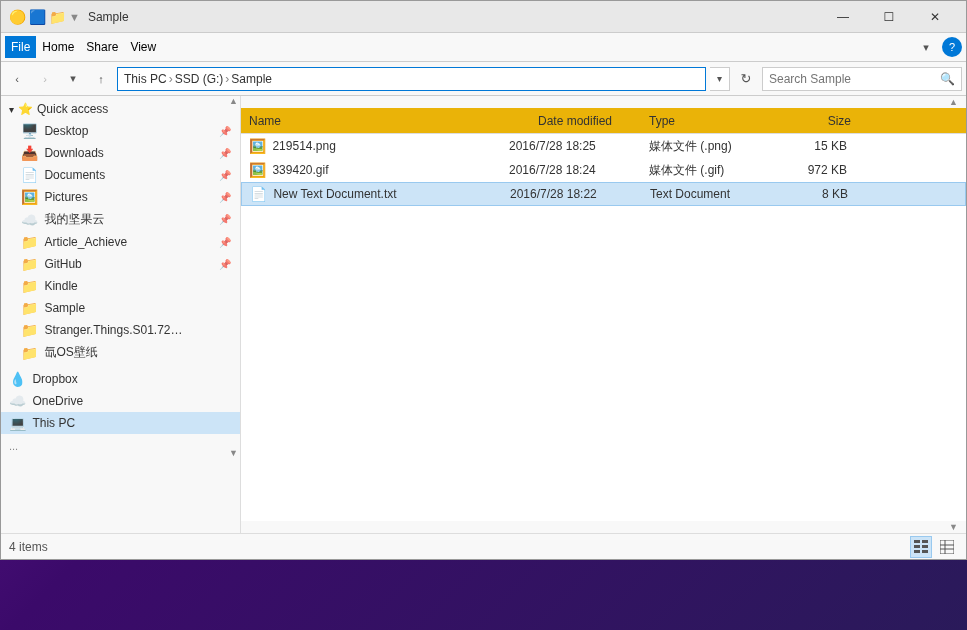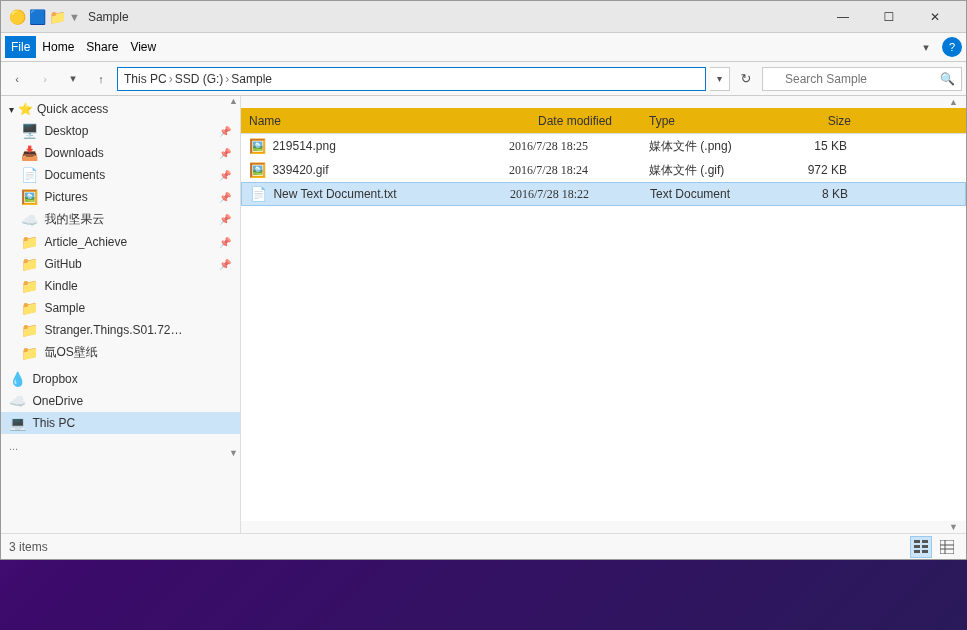--- a/index.html
+++ b/index.html
@@ -148,21 +148,21 @@
       font-size: 13px;
       color: #555;
     }
     .search-box {
       width: 200px;
       height: 24px;
       border: 1px solid #ccc;
       background: white;
       display: flex;
       align-items: center;
-      padding: 0 22px;
+      padding: 0 6px;
     }
     .search-box input {
       flex: 1;
       border: none;
       outline: none;
       font-size: 12px;
       background: transparent;
     }
     .search-icon-btn {
       cursor: pointer;
@@ -263,21 +263,21 @@
       text-overflow: ellipsis;
       white-space: nowrap;
       padding: 0 4px;
     }
     .file-cell-name {
       width: 260px;
       display: flex;
       align-items: center;
       gap: 6px;
     }
-    .file-cell-date { width: 140px; font-family: Liberation Serif, serif; }
+    .file-cell-date { width: 140px; }
     .file-cell-type { width: 130px; }
     .file-cell-size { width: 80px; text-align: right; padding-right: 8px; }
     .file-icon { font-size: 14px; }
     
     .status-bar {
       height: 26px;
       background: #f8f8f8;
       border-top: 1px solid #ddd;
       display: flex;
       align-items: center;
@@ -500,21 +500,21 @@
         </div>
       </div>
 
       <div style="height:12px;display:flex;align-items:center;justify-content:flex-end;padding-right:8px;background:#f8f8f8;">
         <span style="font-size:9px;color:#888;">▼</span>
       </div>
     </div>
   </div>
 
   <div class="status-bar">
-    <span>3 items</span>
+    <span>4 items</span>
     <div class="status-right">
       <button class="view-btn active" title="Details">
         <svg width="14" height="14" viewBox="0 0 14 14">
           <rect x="0" y="0" width="6" height="3" fill="#555"></rect>
           <rect x="8" y="0" width="6" height="3" fill="#555"></rect>
           <rect x="0" y="5" width="6" height="3" fill="#555"></rect>
           <rect x="8" y="5" width="6" height="3" fill="#555"></rect>
           <rect x="0" y="10" width="6" height="3" fill="#555"></rect>
           <rect x="8" y="10" width="6" height="3" fill="#555"></rect>
         </svg>

